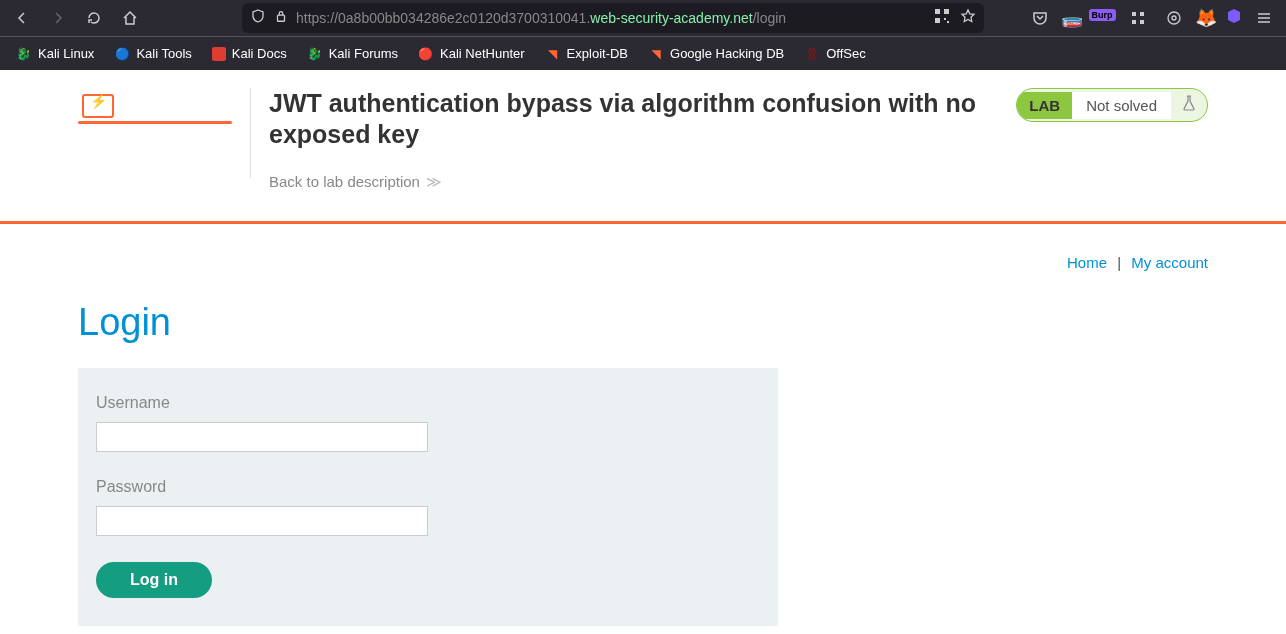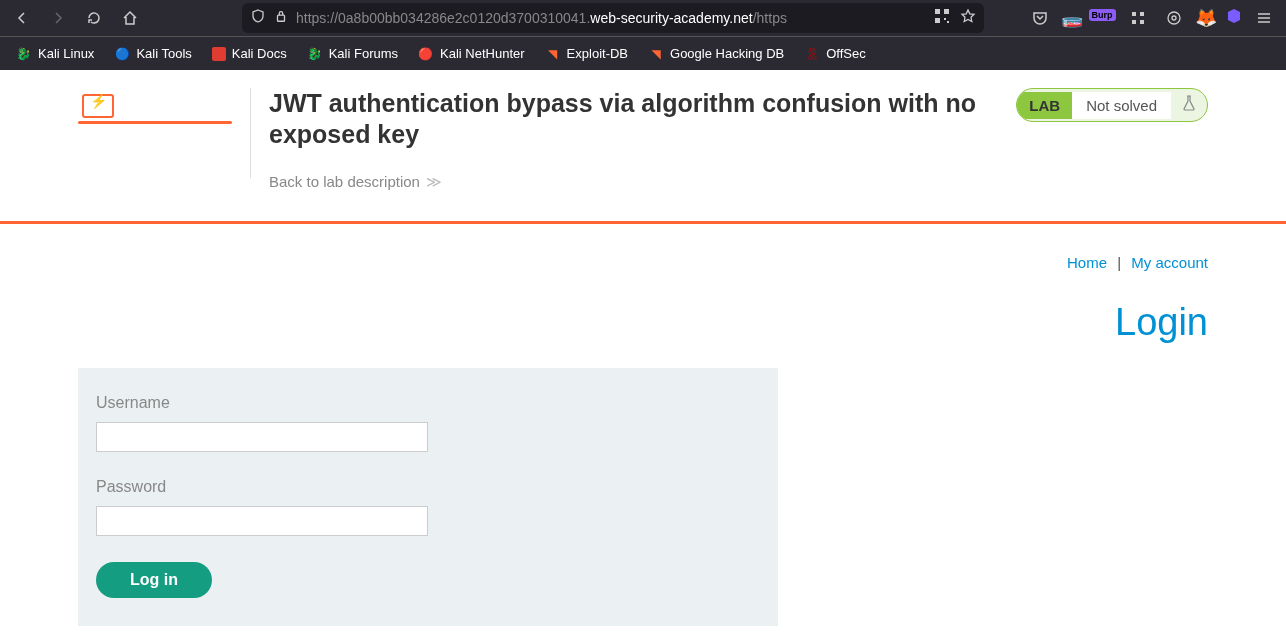--- a/index.html
+++ b/index.html
@@ -4,21 +4,21 @@
   <style>
     * { margin: 0; padding: 0; box-sizing: border-box; }
     body { font-family: Arial, sans-serif; background: #fff; width: 1286px; }
     
     
     .browser-chrome { background: #2b2a33; height: 36px; display: flex; align-items: center; padding: 0 8px; gap: 8px; }
     .nav-btn { width: 28px; height: 28px; display: flex; align-items: center; justify-content: center; border-radius: 4px; color: #ccc; }
     .nav-btn.disabled { color: #666; }
     .url-bar { flex: 0 0 auto; width: 742px; margin-left: 90px; background: #1c1b22; border-radius: 6px; height: 30px; display: flex; align-items: center; padding: 0 8px; gap: 8px; }
     .url-text { color: #888; font-size: 14px; white-space: nowrap; }
-    .url-domain { color: #ffffff; }
+    .url-domain { color: #86efac; }
     .icon-btn { width: 28px; height: 28px; display: flex; align-items: center; justify-content: center; color: #ccc; }
     .toolbar-right { margin-left: auto; display: flex; align-items: center; gap: 8px; }
     .burp-badge { background: #8b5cf6; color: #000; font-size: 9px; font-weight: bold; padding: 1px 3px; border-radius: 3px; position: relative; top: -6px; }
     
     
     .bookmarks-bar { background: #2b2a33; height: 34px; display: flex; align-items: center; padding: 0 8px; gap: 4px; border-top: 1px solid #555; }
     .bookmark { display: flex; align-items: center; gap: 6px; padding: 4px 8px; color: #fff; font-size: 13px; border-radius: 4px; }
     .bm-icon { width: 16px; height: 16px; display: flex; align-items: center; justify-content: center; font-size: 12px; }
     
     
@@ -39,21 +39,21 @@
     .status-pill { display: flex; align-items: center; border: 1px solid #8dc63f; border-radius: 20px; overflow: hidden; background: #ecf5e1; }
     .lab-badge { background: #8dc63f; color: #333; font-weight: bold; padding: 5px 12px; font-size: 15px; }
     .status-text { padding: 5px 14px; font-size: 15px; color: #555; background: #fff; }
     .flask-icon { padding: 5px 10px; color: #888; }
     
     
     .content { max-width: 1150px; margin: 30px auto 0; padding: 0 10px; }
     .top-nav { text-align: right; font-size: 15px; }
     .top-nav a { color: #0091d4; text-decoration: none; margin-top: 38px; }
     .top-nav-sep { color: #555; margin: 0 6px; }
-    .page-heading { color: #0091d4; font-size: 38px; font-weight: normal; margin-top: 30px; text-align: right; }
+    .page-heading { color: #0091d4; font-size: 38px; font-weight: normal; margin-top: 30px; }
     .login-box { background: #ebf0f2; padding: 26px 18px 28px 18px; margin-top: 24px; width: 700px; }
     .form-label { color: #888; font-size: 16px; display: block; margin-bottom: 10px; }
     .form-input { width: 332px; height: 30px; border: 1px solid #ccc; padding: 4px 6px; font-size: 14px; background: #fff; margin-bottom: 26px; }
     .login-btn { background: #159d82; color: #fff; border: none; border-radius: 18px; padding: 9px 34px; font-size: 16px; font-weight: bold; cursor: pointer; }
   </style>
 </head>
 <body>
 
 <div class="browser-chrome">
   <div class="nav-btn">
@@ -83,21 +83,21 @@
           <path d="M8 2 L13 4 v4 c0 3-2 5-5 6 c-3-1-5-3-5-6 V4 Z"></path>
         </svg>
     </span>
     <span style="color:#ccc">
       <svg width="14" height="14" viewBox="0 0 16 16" fill="none" stroke="currentColor" stroke-width="1.5">
           <rect x="4" y="7" width="8" height="7" rx="1"></rect>
           <path d="M6 7V5a2 2 0 1 1 4 0v2"></path>
         </svg>
     </span>
     <span class="url-text">
-      <span>https://</span><span>0a8b00bb034286e2c0120d3700310041.</span><span class="url-domain">web-security-academy.net</span><span>/https</span>
+      <span>https://</span><span>0a8b00bb034286e2c0120d3700310041.</span><span class="url-domain">web-security-academy.net</span><span>/login</span>
     </span>
     <span style="margin-left:auto; display:flex; gap:10px; align-items:center;">
       <span style="color:#ccc">
         <svg width="16" height="16" viewBox="0 0 16 16" fill="currentColor">
             <rect x="1" y="1" width="5" height="5"></rect>
             <rect x="10" y="1" width="5" height="5"></rect>
             <rect x="1" y="10" width="5" height="5"></rect>
             <rect x="10" y="10" width="2" height="2"></rect>
             <rect x="13" y="13" width="2" height="2"></rect>
           </svg>

